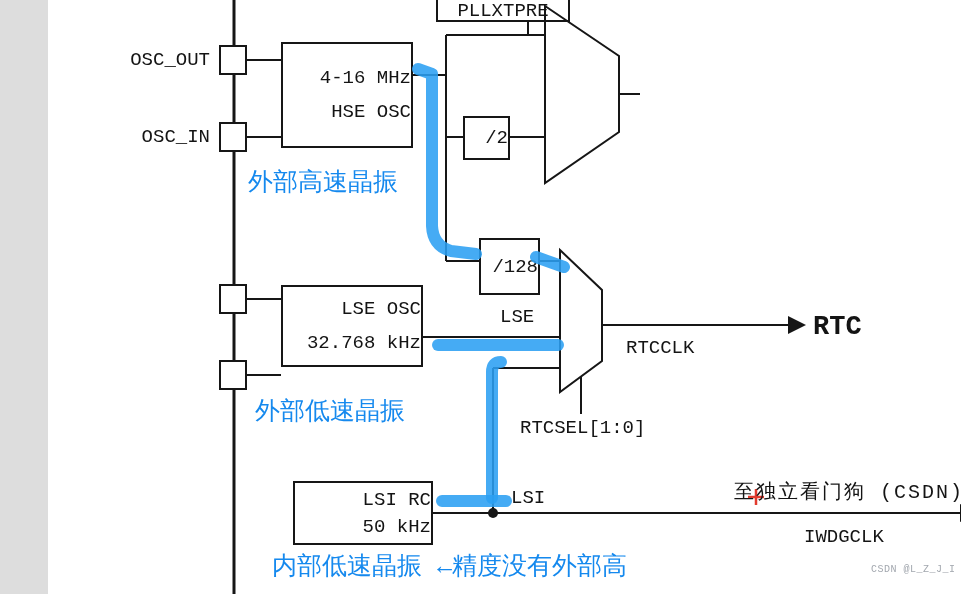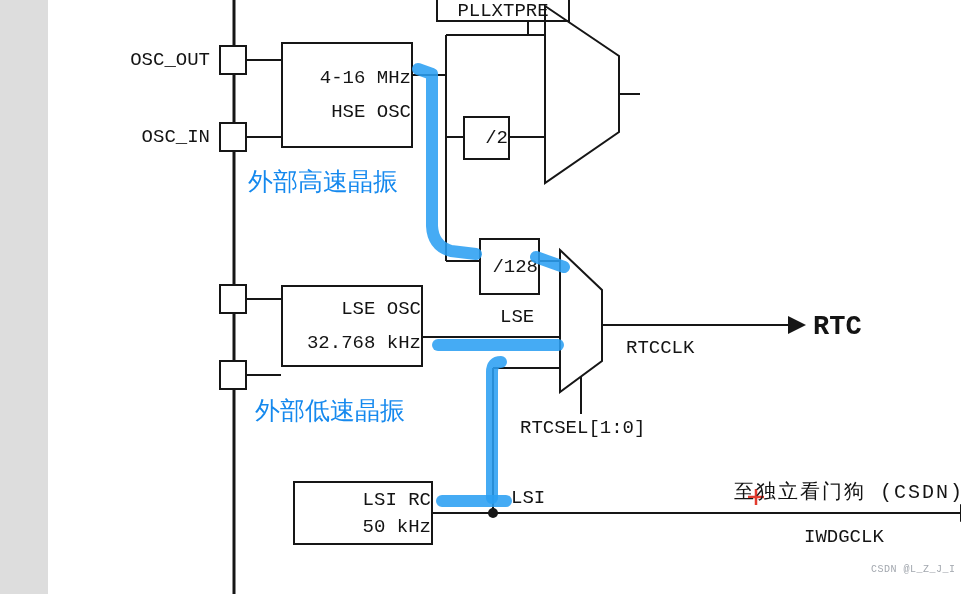--- a/index.html
+++ b/index.html
@@ -132,16 +132,17 @@
   <svg id="marker-svg" width="961" height="594" viewBox="0 0 961 594">
     <path class="marker" d="M370,69 L384,74 L384,226 Q385,246 403,251 L428,254"></path>
     <path class="marker" d="M488,257 L516,267"></path>
     <path class="marker" d="M390,345 L510,345"></path>
     <path class="marker" d="M394,501 L458,501"></path>
     <path class="marker" d="M444,498 L444,372 Q444,362 453,362"></path>
   </svg>
 
   <div class="note" style="left:200px;top:165px">外部高速晶振</div>
   <div class="note" style="left:207px;top:394px">外部低速晶振</div>
+  <div class="note" style="left:224px;top:549px">内部低速晶振 ←精度没有外部高</div>
 
   <div class="watermark" style="left:823px;top:564px">CSDN @L_Z_J_I</div>
 
 </div>
 
 </body></html>

